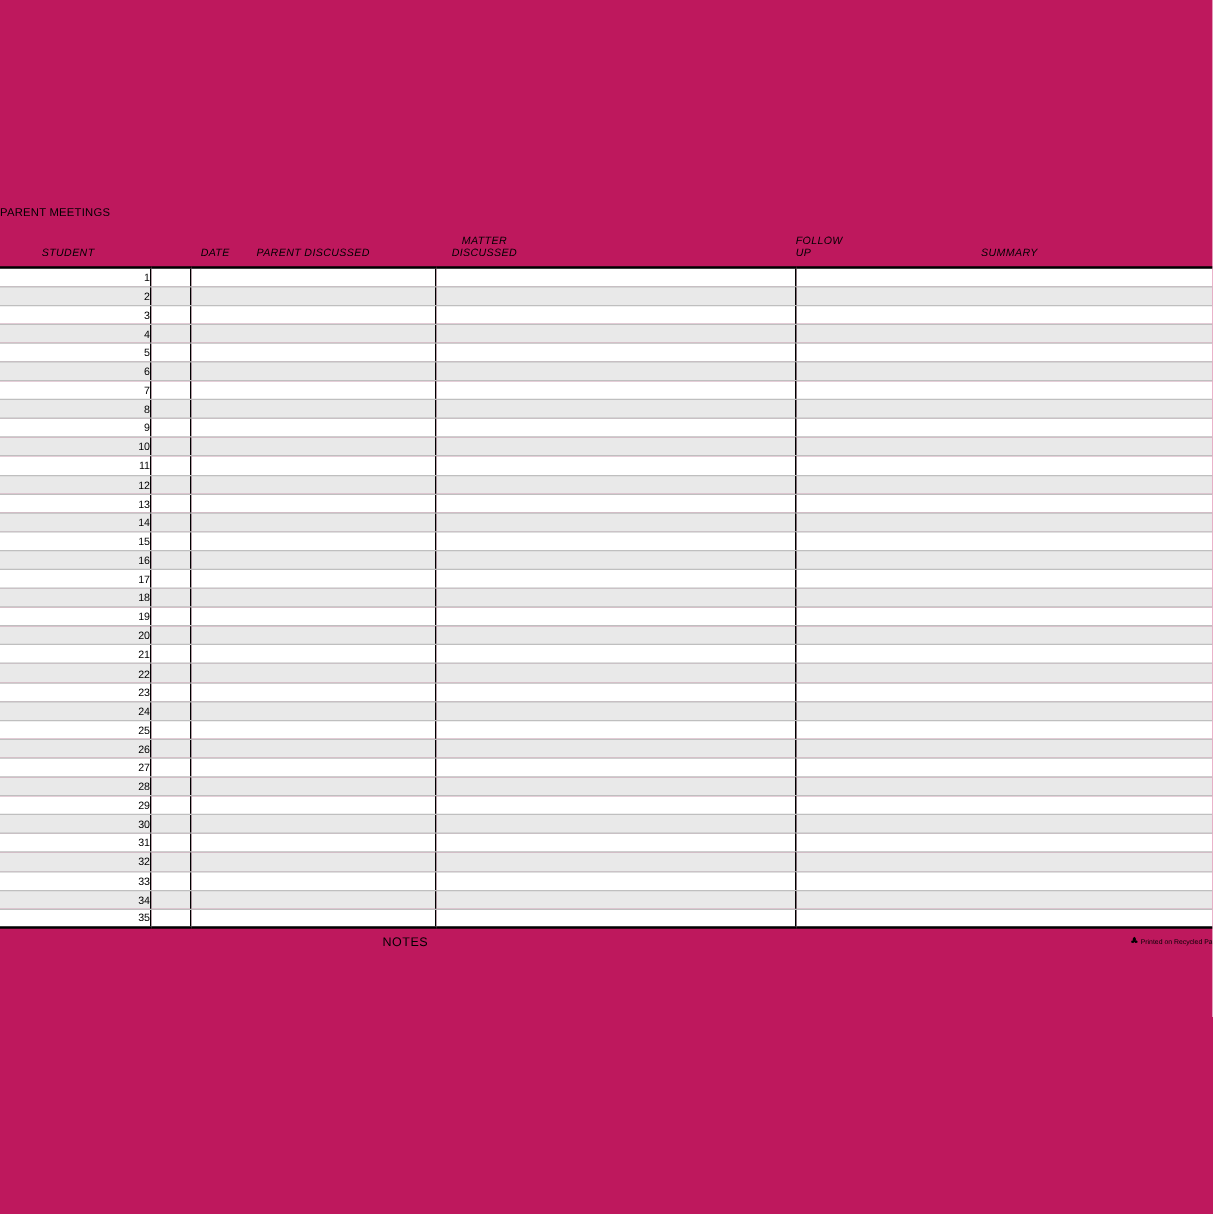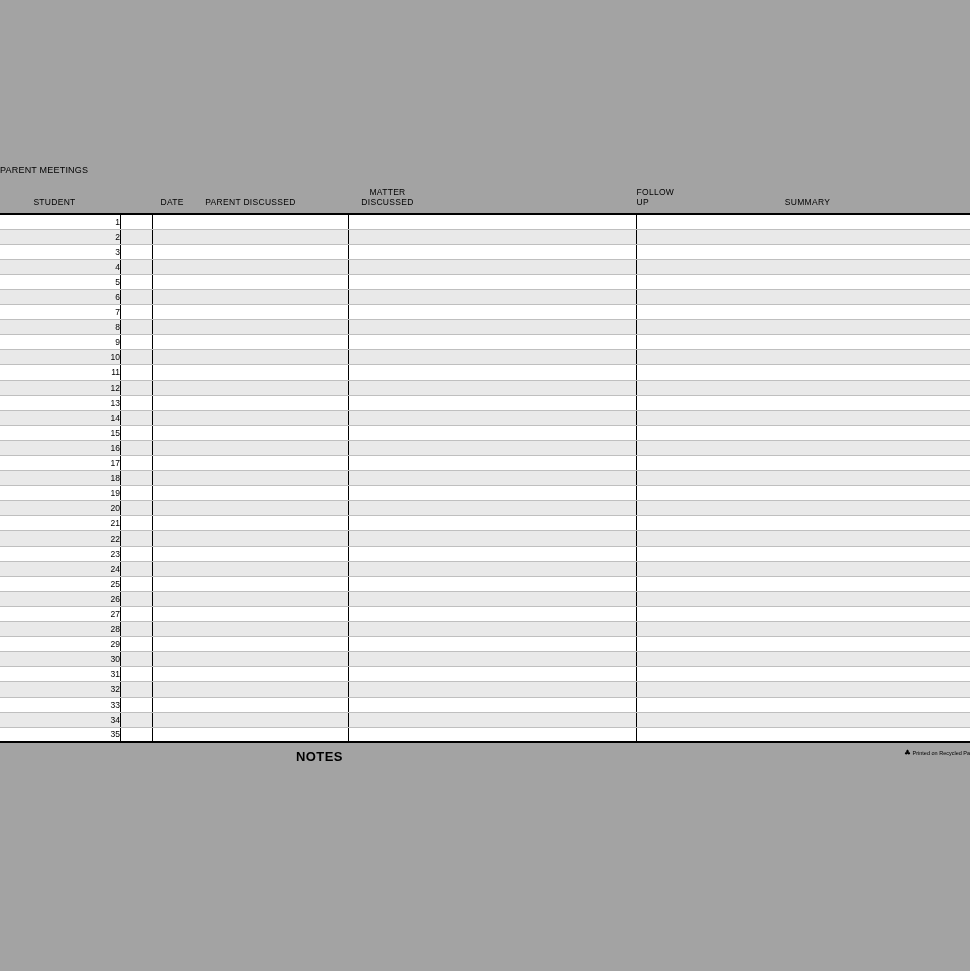--- a/index.html
+++ b/index.html
@@ -8,21 +8,21 @@
     padding: 0;
     width: 970px;
     height: 971px;
     background: #ffffff;
     font-family: "Liberation Sans", sans-serif;
   }
   #page {
     position: relative;
     width: 970px;
     height: 971px;
-    background: #a3a3a3;
+    background: #be185d;
     overflow: hidden;
   }
   
   #sheet {
     position: absolute;
     left: -12px;
     top: 165px;
     width: 990px;
   }
   .sheet-title {
@@ -39,20 +39,21 @@
     table-layout: fixed;
   }
   table.form th {
     font-size: 8.5px;
     font-weight: normal;
     letter-spacing: 0.3px;
     padding: 0 0 6px 0;
     color: #000;
     vertical-align: bottom;
     border: none;
+    font-style: italic;
   }
   table.form td {
     height: 15.1px;
     padding: 0;
     font-size: 8.5px;
     color: #000;
     border-left: 1px solid #000;
     border-right: 1px solid #000;
     border-bottom: 1px solid #bfbfbf;
   }
@@ -75,25 +76,25 @@
   tbody tr.last-row td { border-bottom: 2px solid #000; }
 
   .footer {
     position: relative;
     width: 990px;
     height: 22px;
     margin-top: 2px;
   }
   .notes-label {
     position: absolute;
-    left: 308px;
+    left: 318px;
     top: 4px;
-    font-size: 13px;
+    font-size: 10px;
     letter-spacing: 0.4px;
-    font-weight: bold;
+    font-weight: normal;
     color: #000;
   }
   .recycled {
     position: absolute;
     right: 0px;
     top: 4px;
     font-size: 5.5px;
     color: #000;
     white-space: nowrap;
   }

